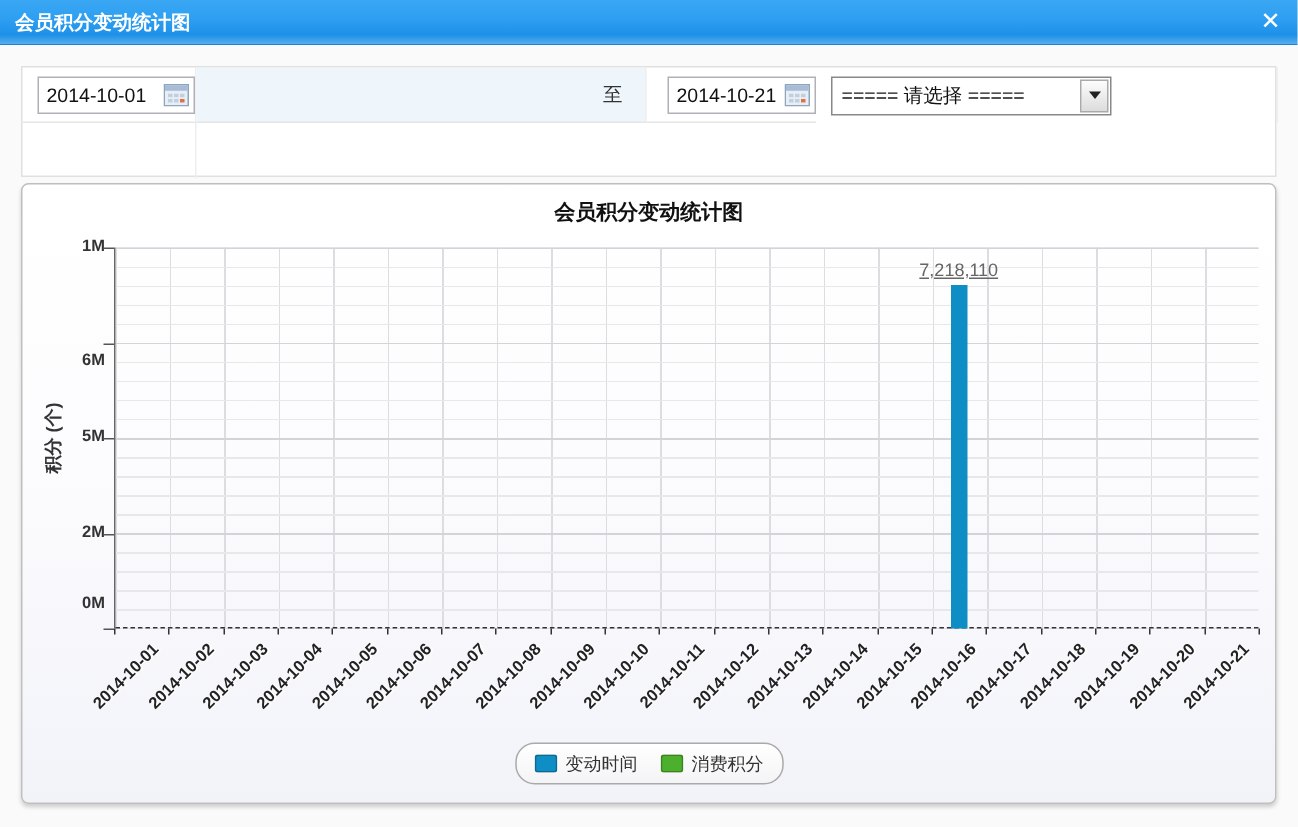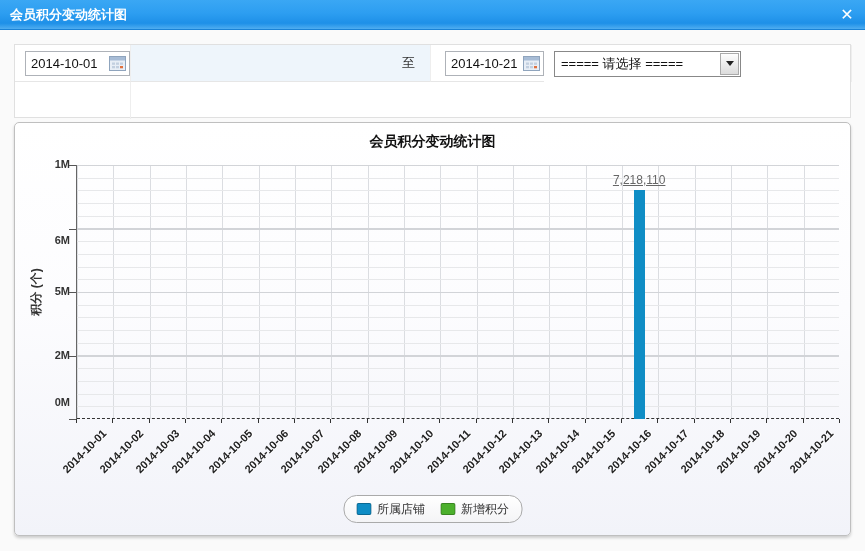--- a/index.html
+++ b/index.html
@@ -142,25 +142,25 @@
 </div>
 
 <div class="chart-panel" id="chartPanel">
   <div class="chart-title">会员积分变动统计图</div>
   <div class="ytitle">积分 (个)</div>
   <div class="plot" id="plotArea"></div>
 
   <div class="legend">
     <div class="legend-item">
       <span class="legend-swatch" style="background: rgb(15, 141, 197); border: 1px solid rgba(0, 0, 0, 0.25);"></span>
-      <span class="legend-label">所属店铺</span>
+      <span class="legend-label">变动时间</span>
     </div>
     <div class="legend-item">
       <span class="legend-swatch" style="background: rgb(76, 176, 44); border: 1px solid rgba(0, 0, 0, 0.25);"></span>
-      <span class="legend-label">新增积分</span>
+      <span class="legend-label">消费积分</span>
     </div>
   </div>
 <div class="ylab" style="left: 19px; top: 273px;">0M</div>
     <div class="ytick" style="left: 54px; top: 296px;"></div>
     <div class="ylab" style="left: 19px; top: 225.5px; text-align: right;">2M</div>
     <div class="ytick" style="left: 54px; top: 232.5px;"></div>
     <div class="ylab" style="left: 19px; top: 162px;">5M</div>
     <div class="ytick" style="left: 54px; top: 169px;"></div>
     <div class="ylab" style="left: 19px; top: 98.5px; margin-top: 12px;">6M</div>
     <div class="ytick" style="left: 54px; top: 105.5px;"></div>

